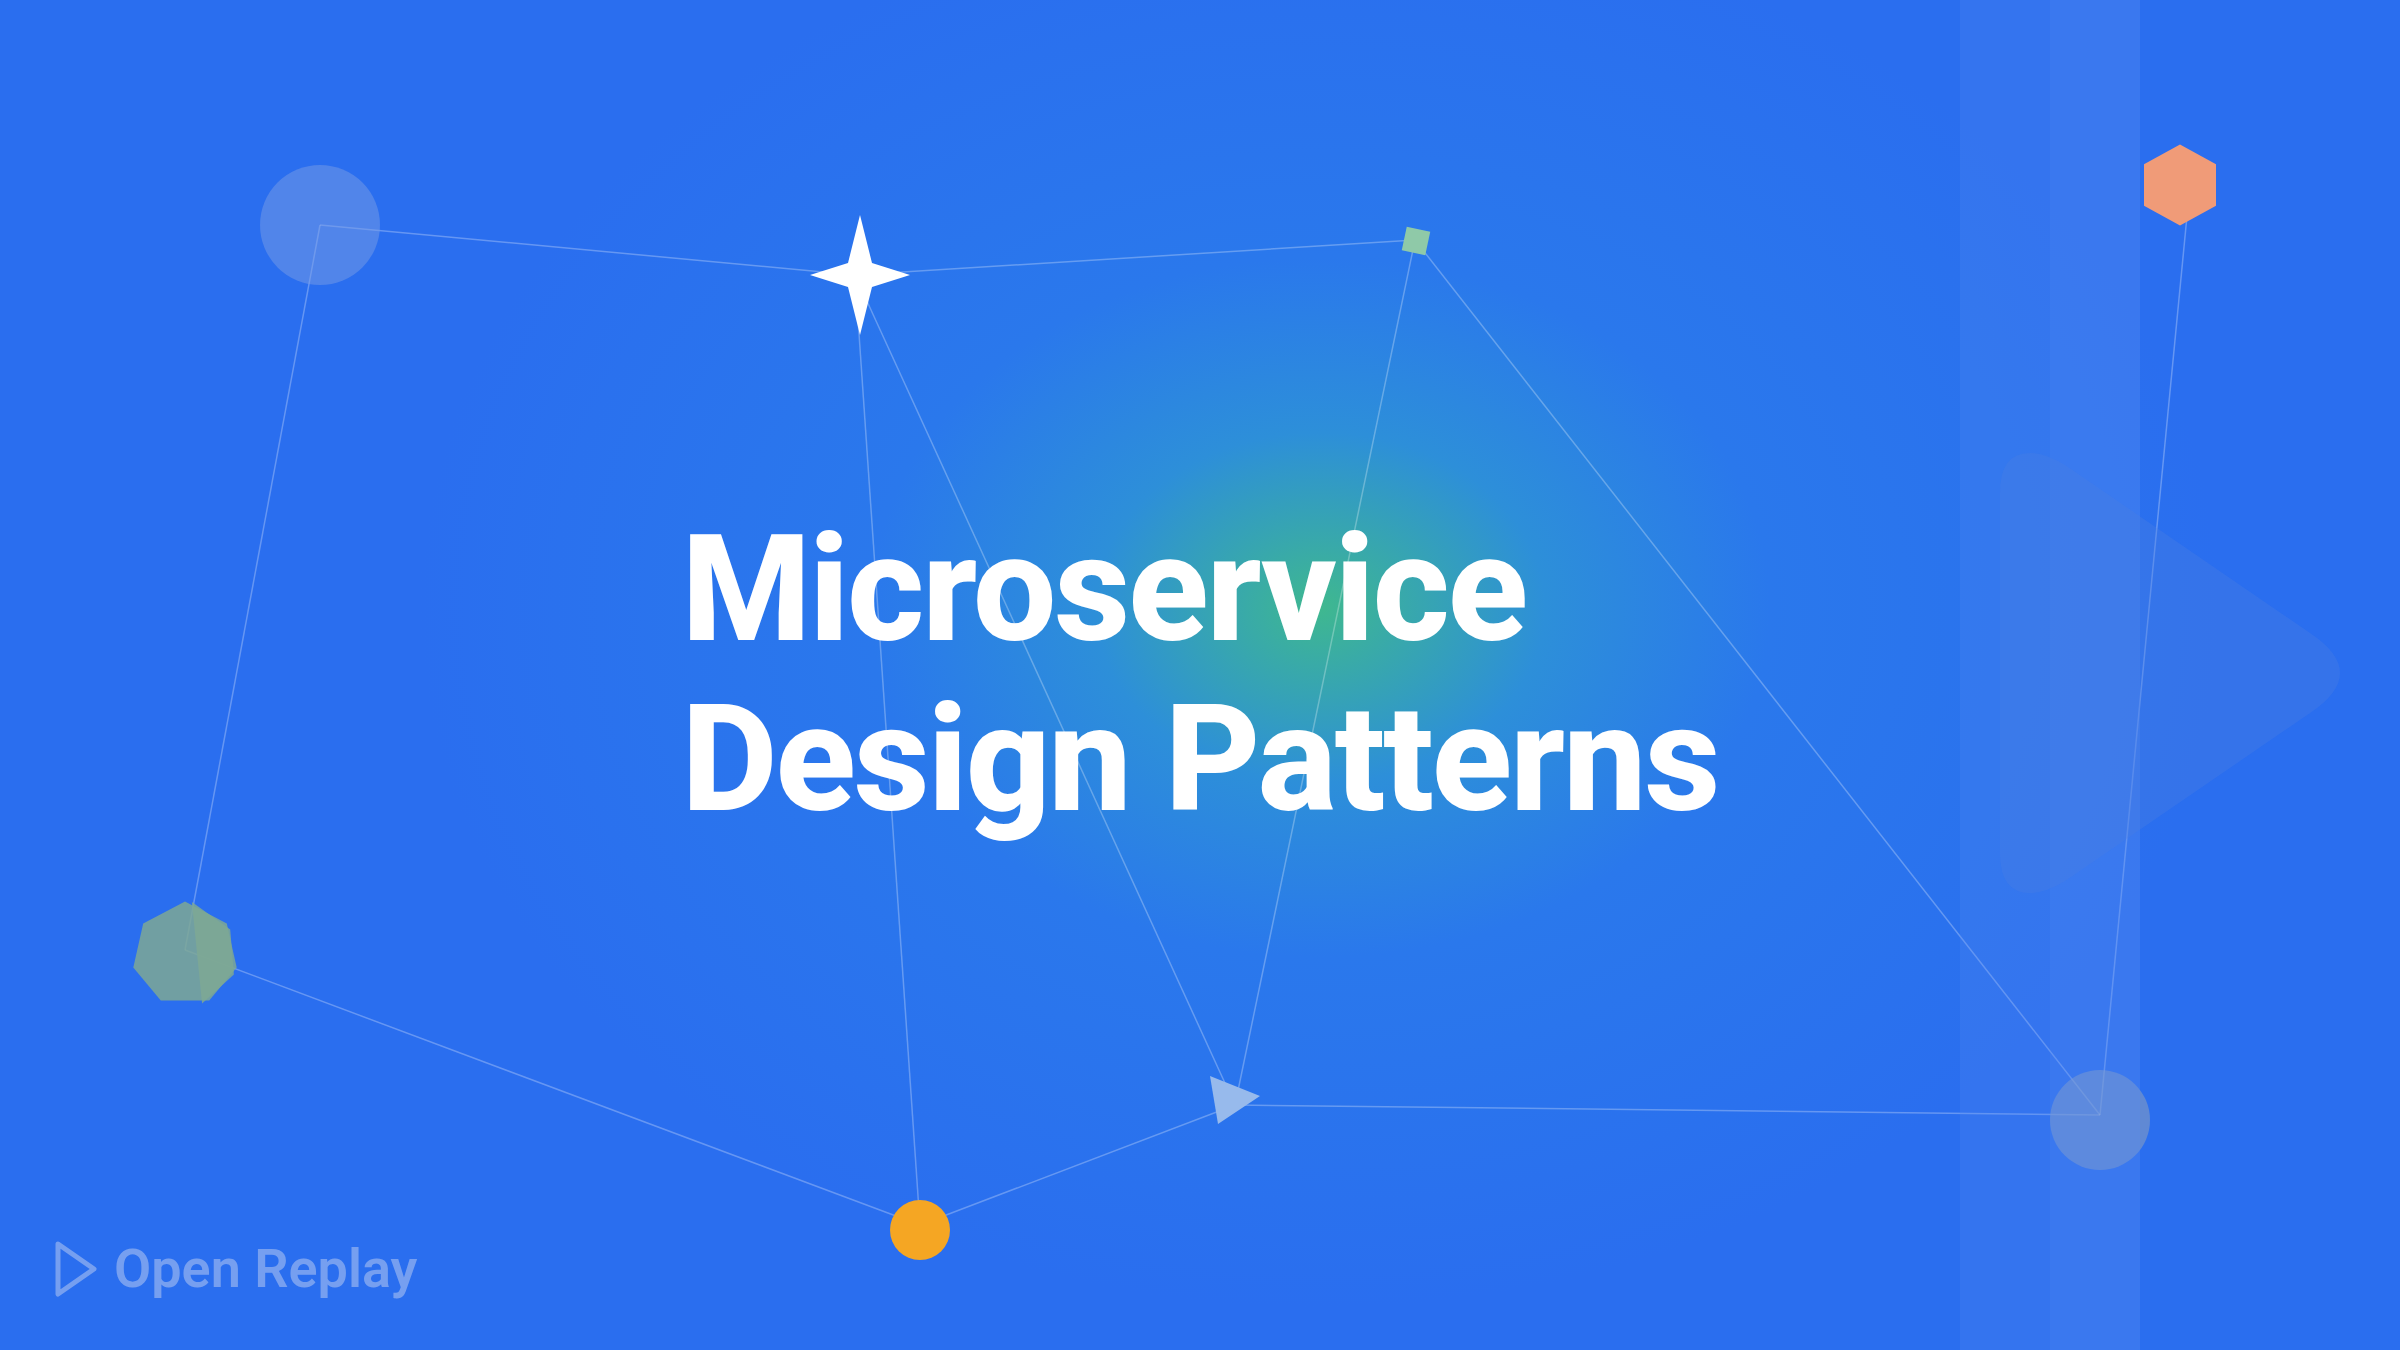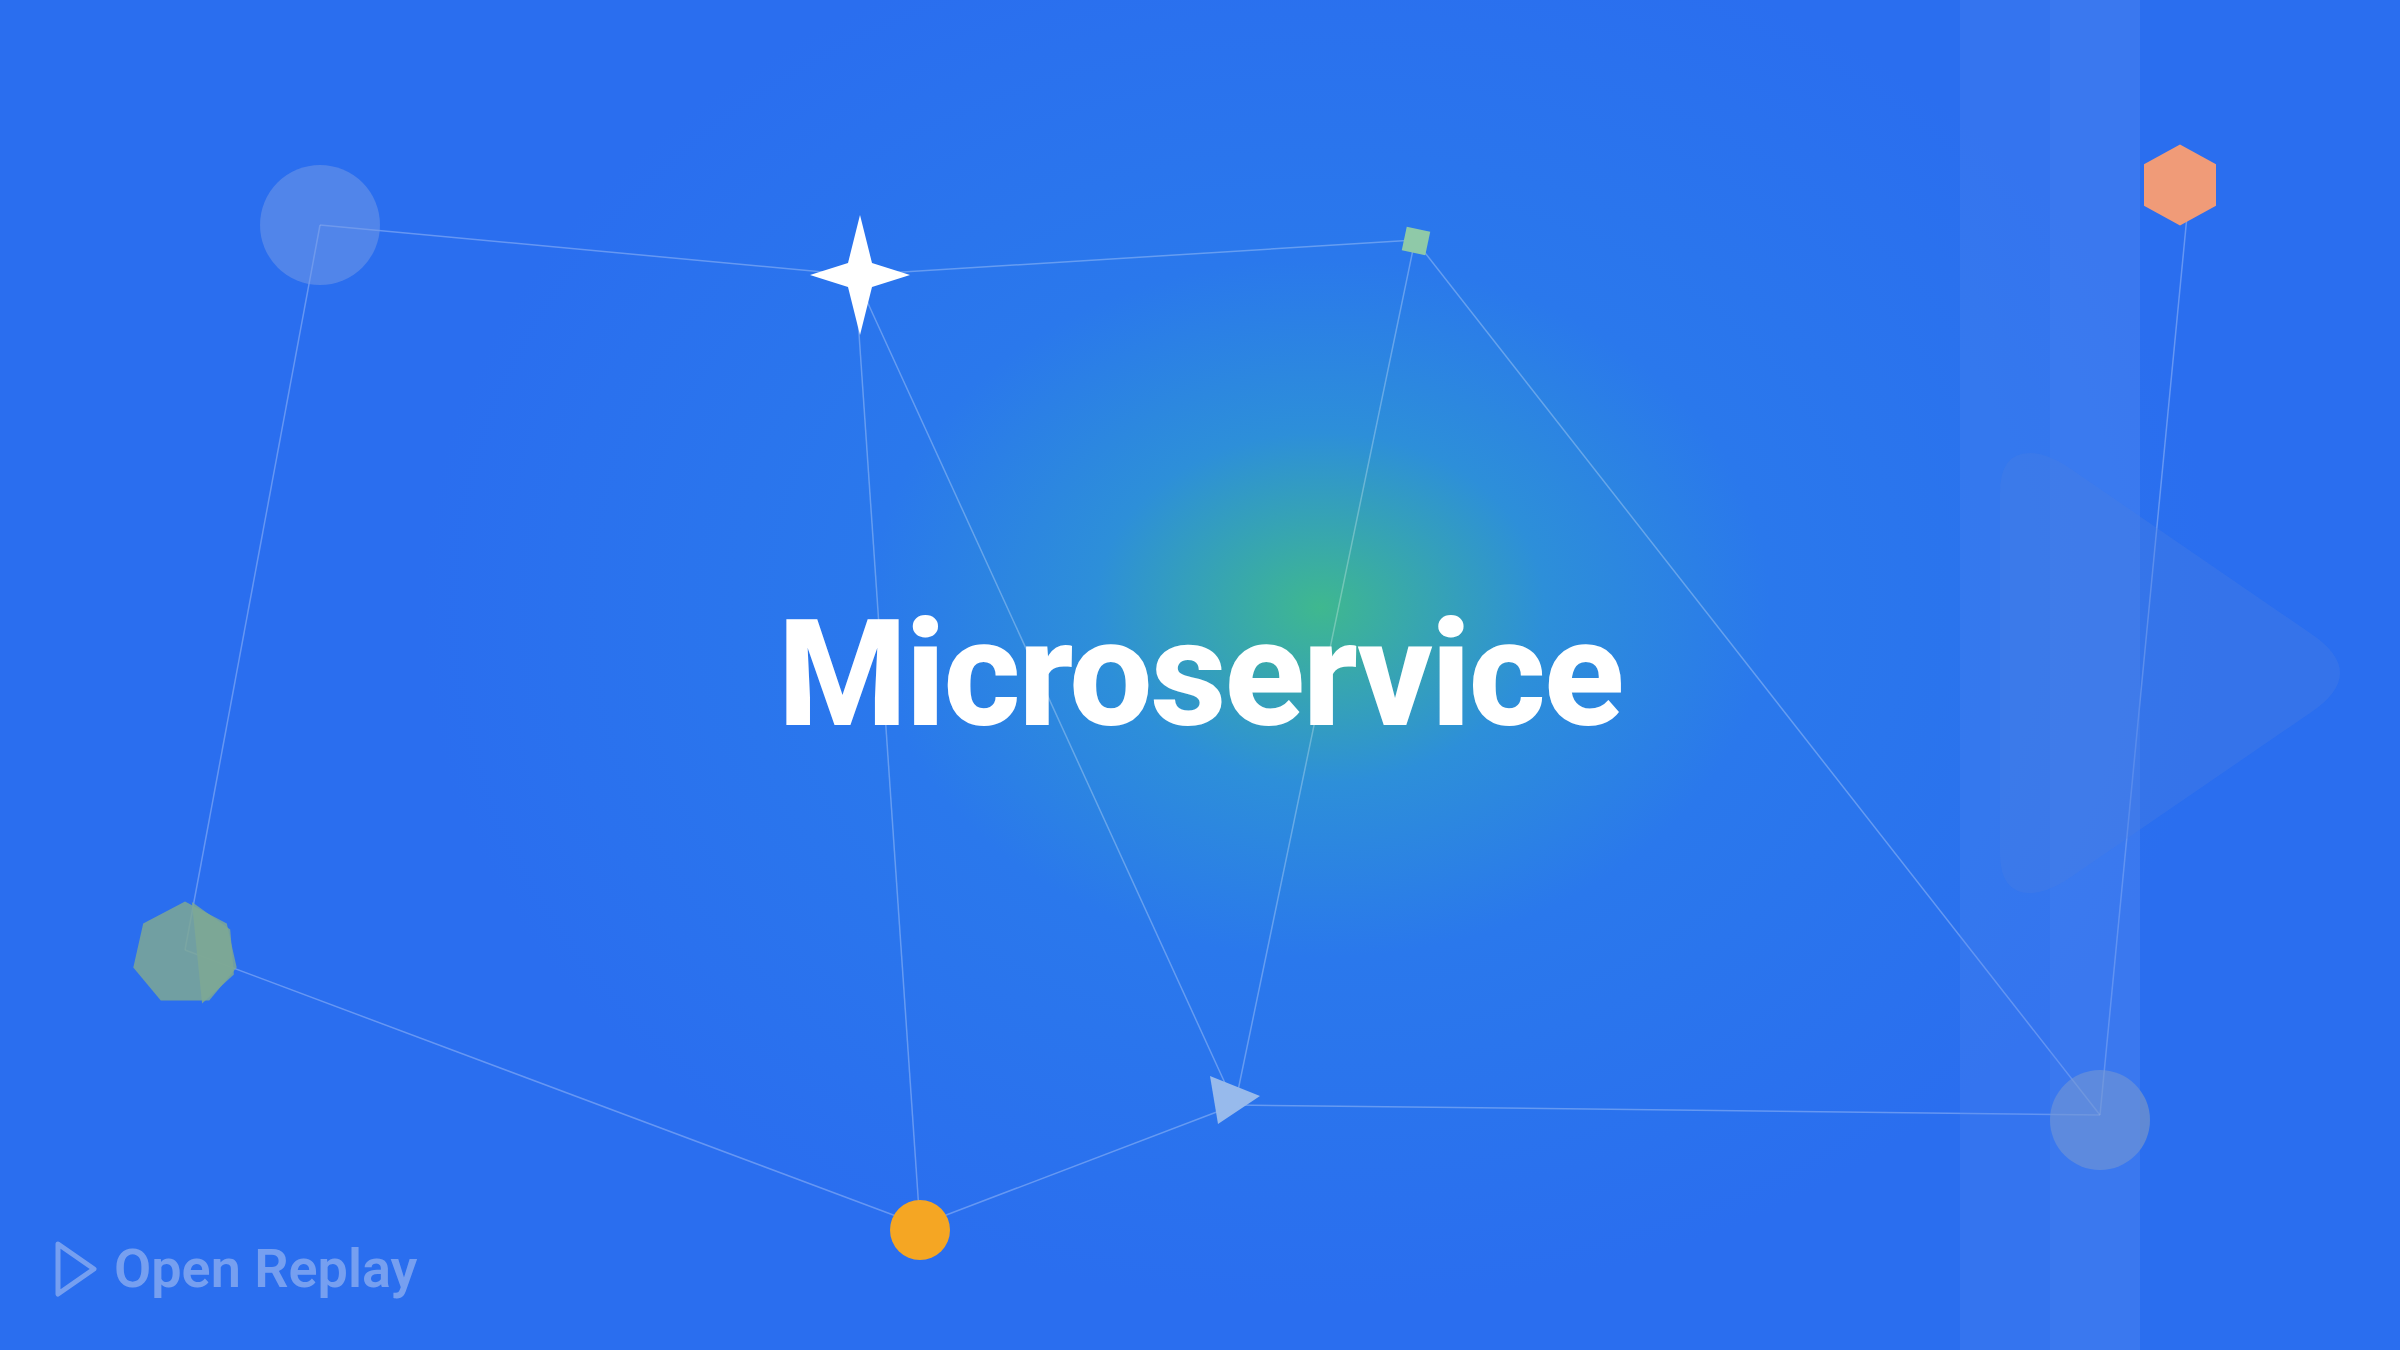--- a/index.html
+++ b/index.html
@@ -203,20 +203,21 @@
   </div>
 
   <div class="shape-small-triangle">
     <svg width="70" height="70" viewBox="0 0 70 70">
       <polygon points="10,10 60,30 18,58" fill="#97baec"></polygon>
     </svg>
   </div>
 
   <h1 class="title">
     <span>Microservice</span><br>
+    <span>Design Patterns</span>
   </h1>
 
   <div class="logo">
     <svg class="logo-icon" viewBox="0 0 50 58">
       <path d="M 8 4 L 44 29 L 8 54 Z" fill="none" stroke="rgba(180, 200, 240, 0.55)" stroke-width="5" stroke-linejoin="round" stroke-linecap="round"></path>
     </svg>
     <span>Open Replay</span>
   </div>
 
 </div>

